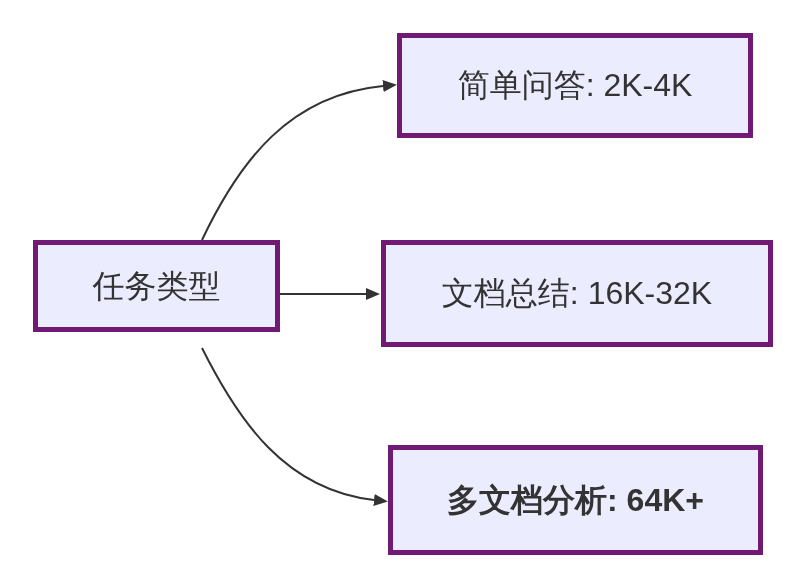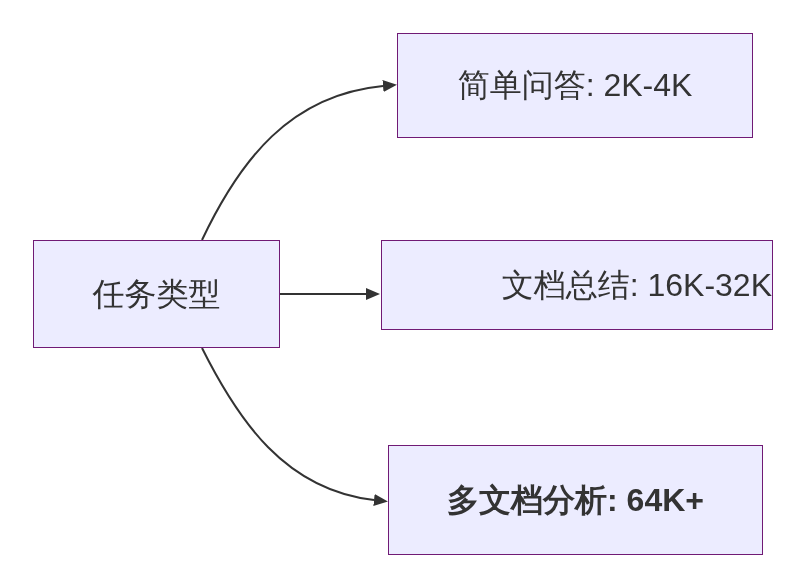--- a/index.html
+++ b/index.html
@@ -27,33 +27,33 @@
   }
   .edge-path {
     fill: none;
     stroke: #333333;
     stroke-width: 2px;
   }
   .node {
     position: absolute;
     box-sizing: border-box;
     background: #ECECFF;
-    border: 1px solid #701a75;
+    border: 5px solid #701a75;
     color: #333333;
     display: flex;
     align-items: center;
     justify-content: center;
     font-size: 32px;
     line-height: 1.2;
     white-space: nowrap;
     text-align: center;
   }
-  .node-root   { left: 33px;  top: 240px; width: 247px; height: 108px; }
+  .node-root   { left: 33px;  top: 240px; width: 247px; height: 92px; }
   .node-b0     { left: 397px; top: 33px;  width: 356px; height: 105px; }
-  .node-b1     { left: 381px; top: 240px; width: 392px; height: 90px; justify-content: flex-end; }
+  .node-b1     { left: 381px; top: 240px; width: 392px; height: 107px; }
   .node-b2     { left: 388px; top: 445px; width: 375px; height: 110px; font-weight: bold; }
 </style>
 </head>
 <body>
 
 <div class="diagram">
 
   <svg class="edges" viewBox="0 0 787 572" xmlns="http://www.w3.org/2000/svg">
     <defs>
       <marker id="arrowhead" markerUnits="userSpaceOnUse" markerWidth="14" markerHeight="12" viewBox="0 0 14 12" refX="0" refY="6" orient="auto">

